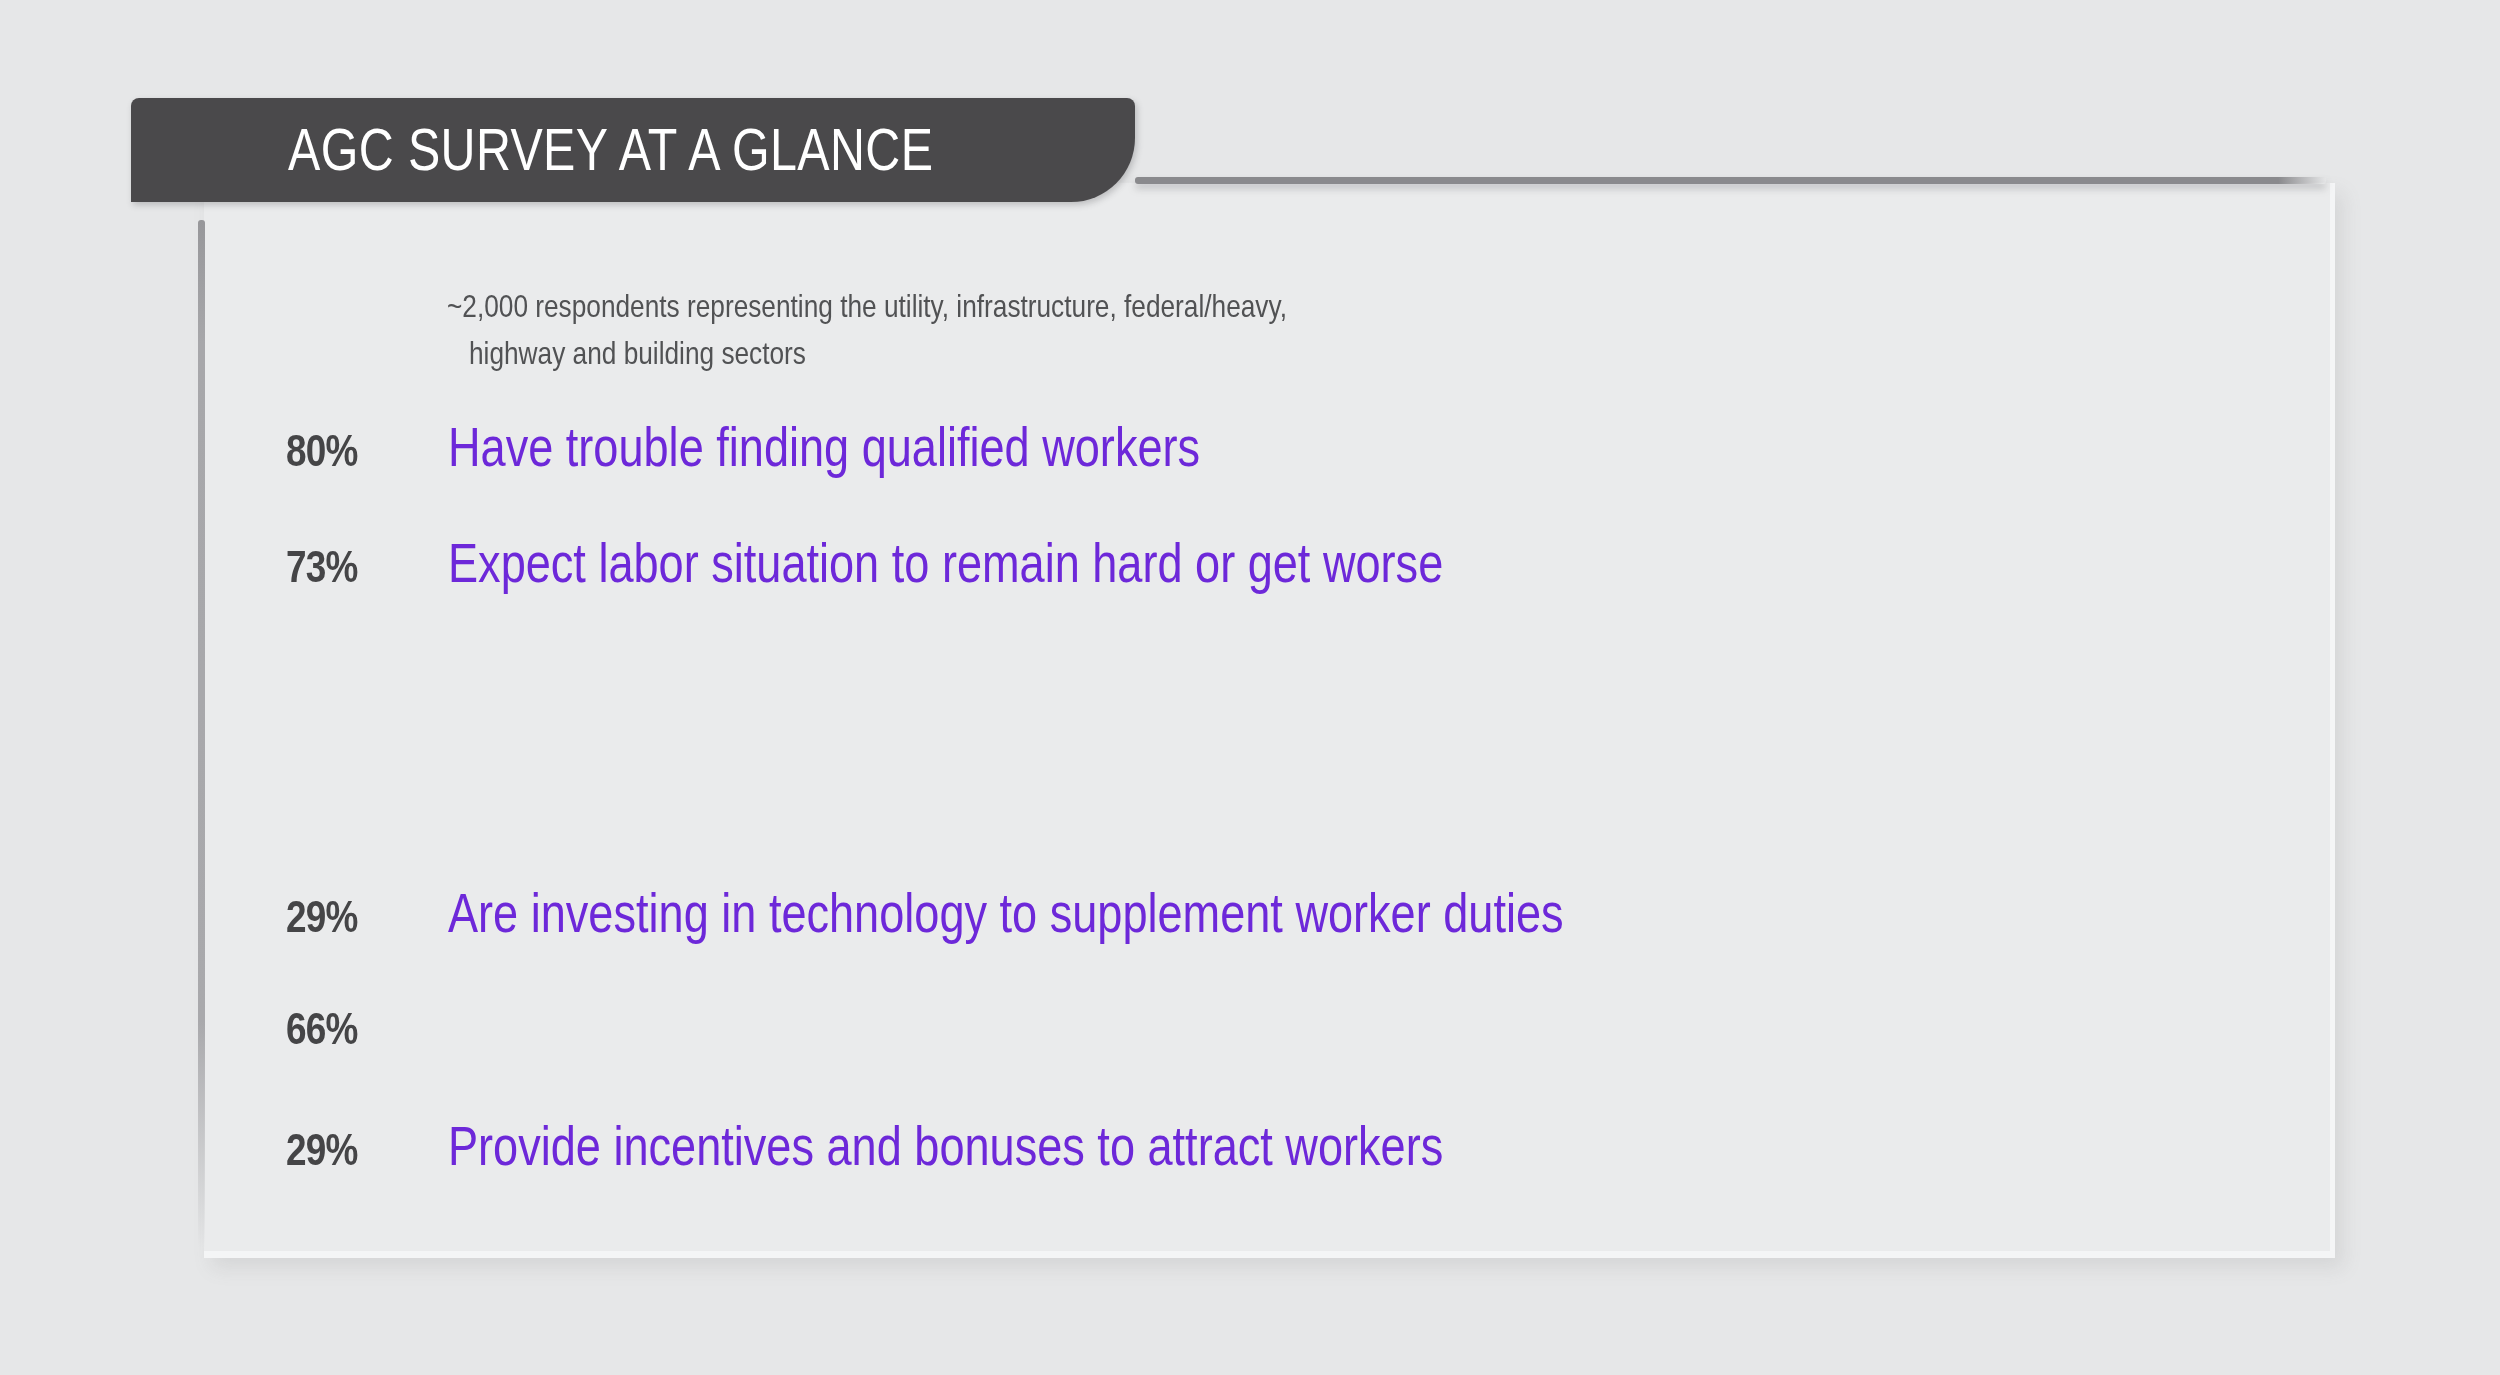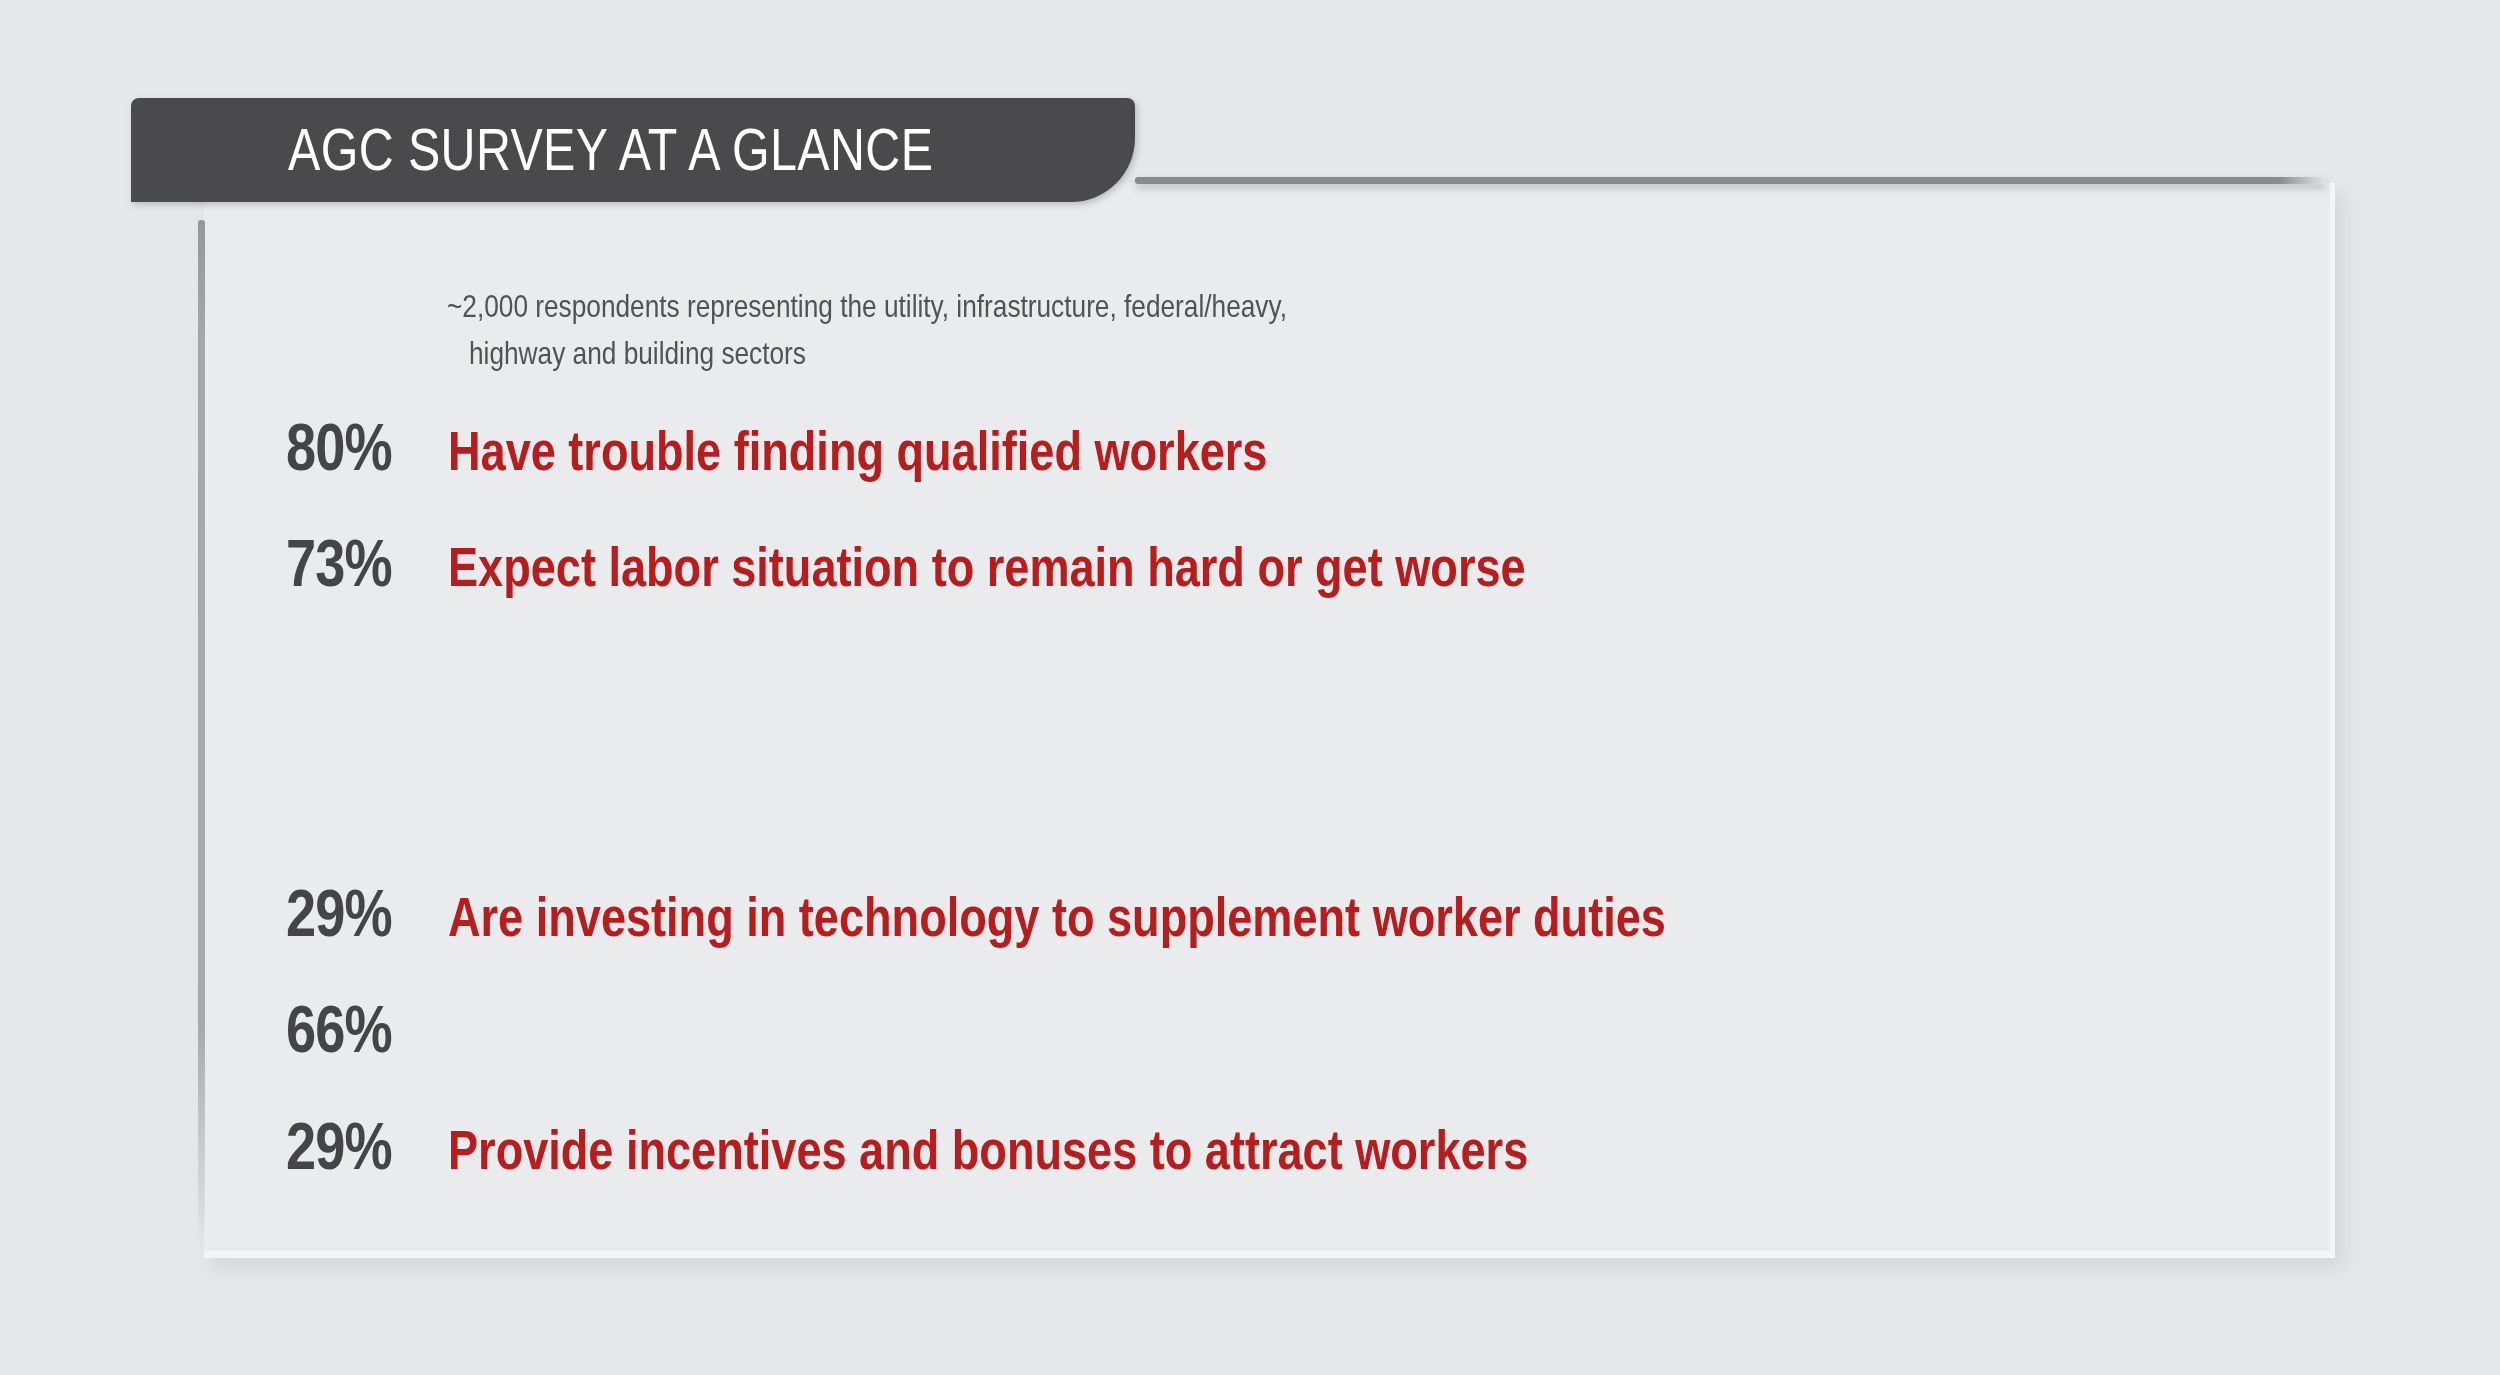--- a/index.html
+++ b/index.html
@@ -87,29 +87,29 @@
     position: absolute;
     left: 286px;
     height: 66px;
     line-height: 66px;
     display: flex;
     align-items: baseline;
     white-space: nowrap;
   }
   .stat-value {
     flex: 0 0 162px;
-    font-size: 66px;
+    font-size: 45px;
     font-weight: 700;
     color: #454547;
   }
   .stat-value .cond { letter-spacing: -1px; }
   .stat-label {
     font-size: 55px;
-    font-weight: 700;
-    color: #b91c1c;
+    font-weight: 400;
+    color: #6d28d9;
   }
 </style>
 </head>
 <body>
 
 <div class="stage">
 
   <div class="panel"></div>
 
   <div class="hrule"></div>

